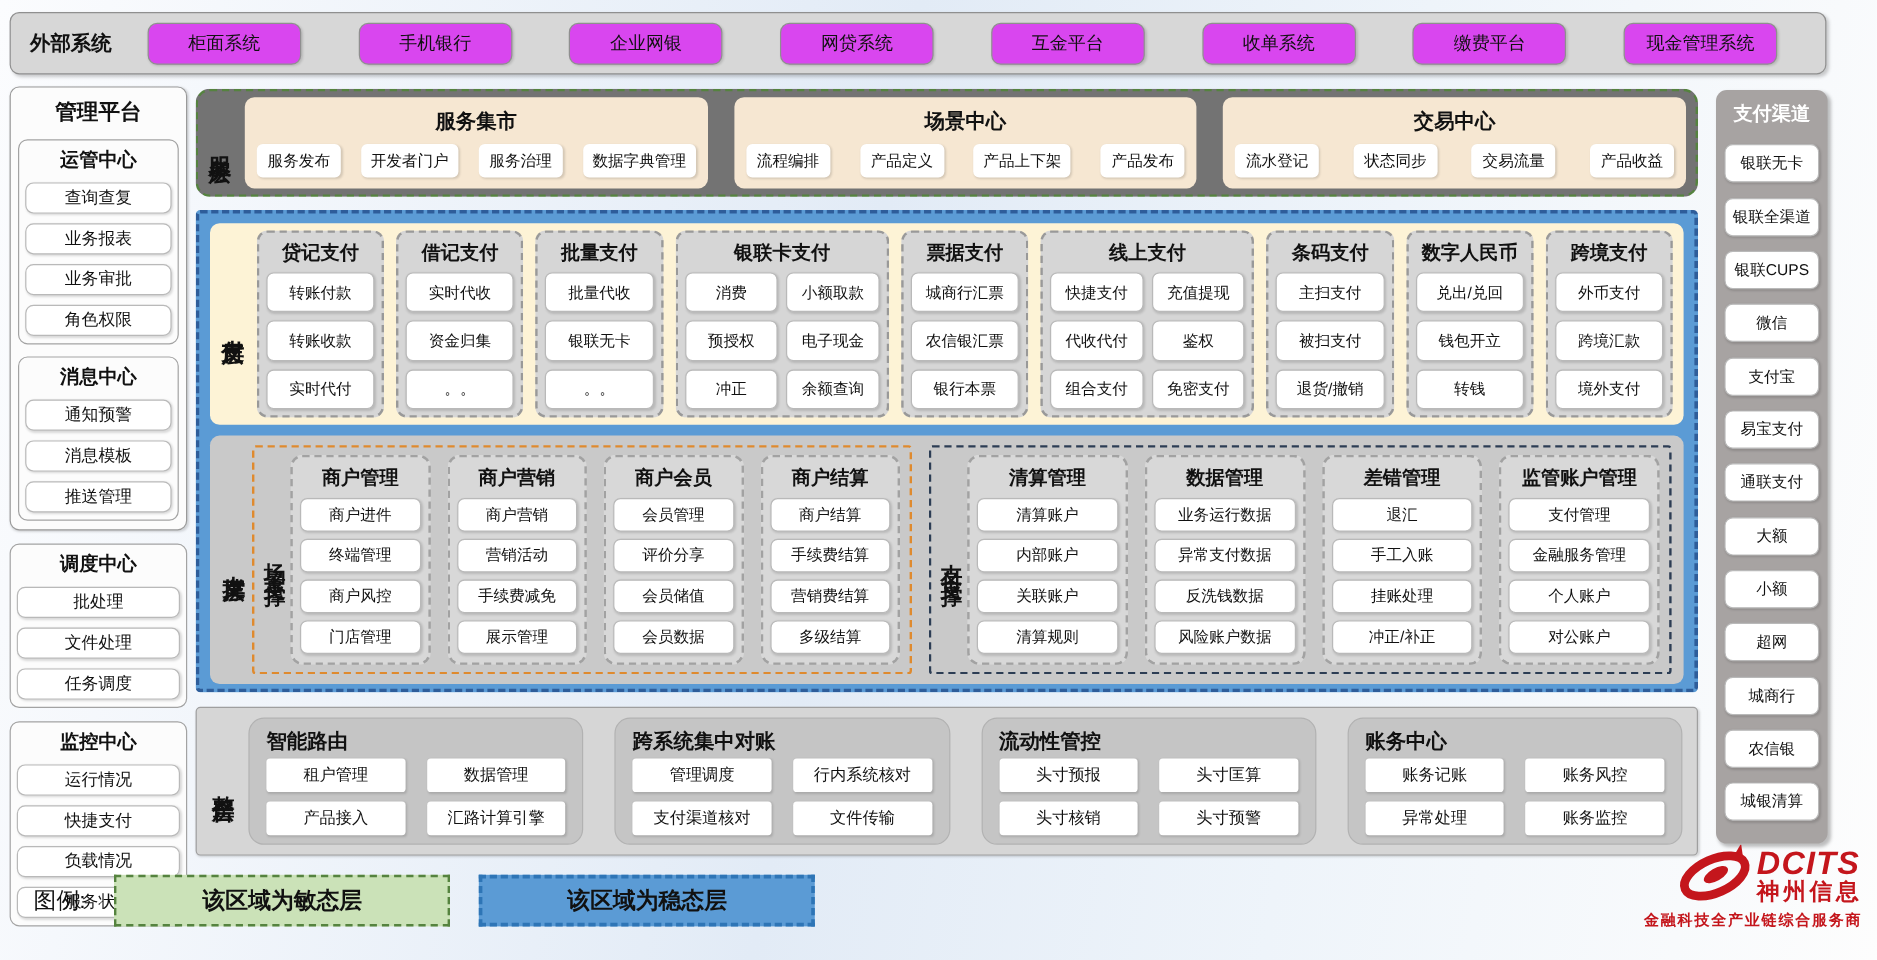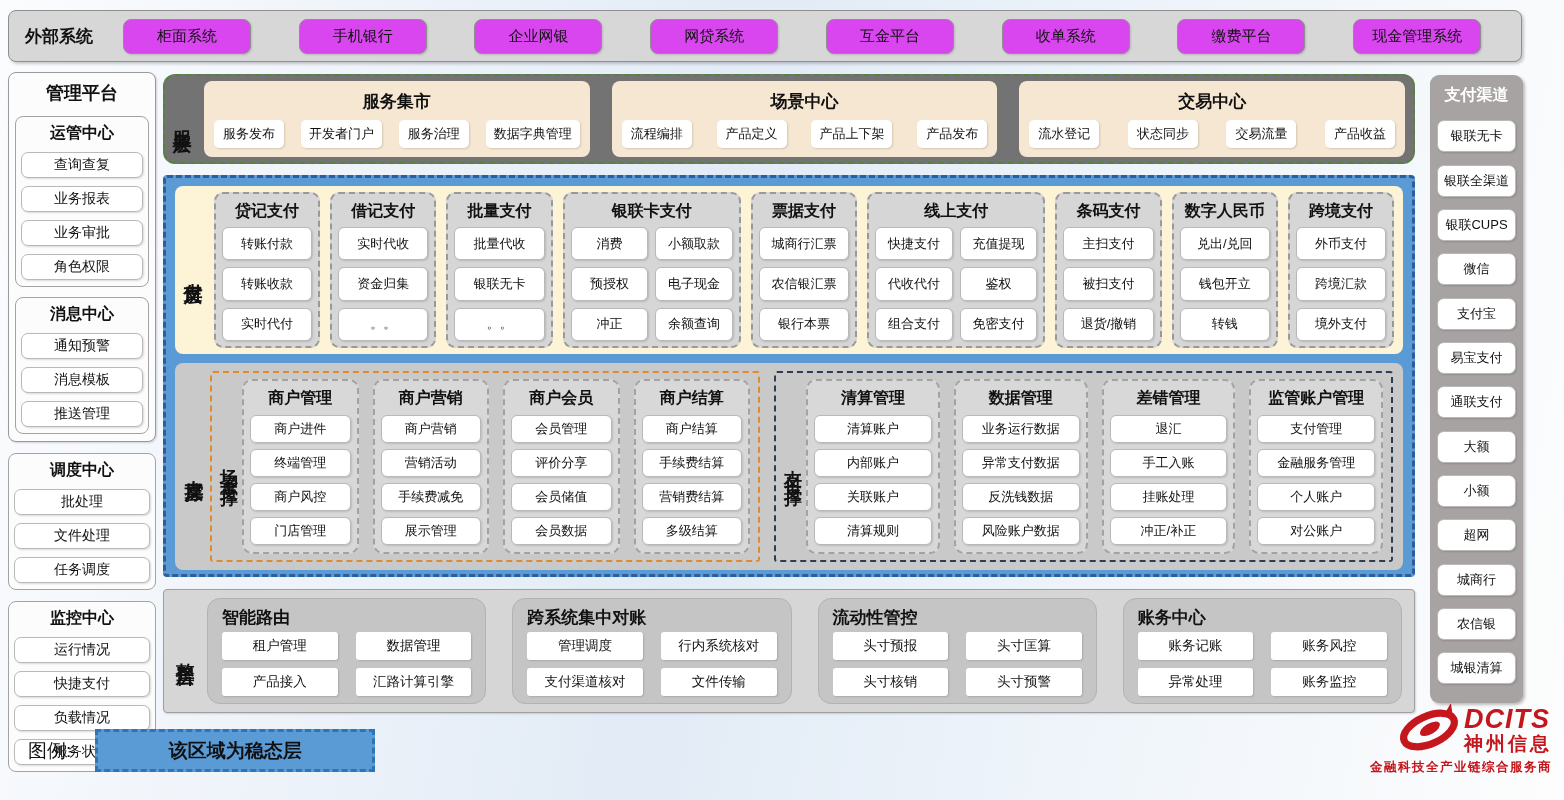--- a/index.html
+++ b/index.html
@@ -397,20 +397,21 @@
       <div class="btn">小额</div>
       <div class="btn">超网</div>
       <div class="btn">城商行</div>
       <div class="btn">农信银</div>
       <div class="btn">城银清算</div>
     </div>
 </div>
 
 <div class="legend">
   <div class="legend-label">图例:</div>
+  <div class="legend-box green">该区域为敏态层</div>
   <div class="legend-box blue">该区域为稳态层</div>
 </div>
 
 <div class="logo">
   <div class="logo-top">
     <svg class="logo-swirl" viewBox="0 0 100 76">
       <g transform="rotate(-24 50 38)">
         <ellipse cx="50" cy="38" rx="41" ry="21" fill="none" stroke="#c4161c" stroke-width="11"></ellipse>
         <ellipse cx="52" cy="37" rx="17" ry="8" fill="#c4161c" transform="rotate(-6 52 37)"></ellipse>
         <path d="M 86 22 L 97 14 L 93 28 Z" fill="#c4161c"></path>

